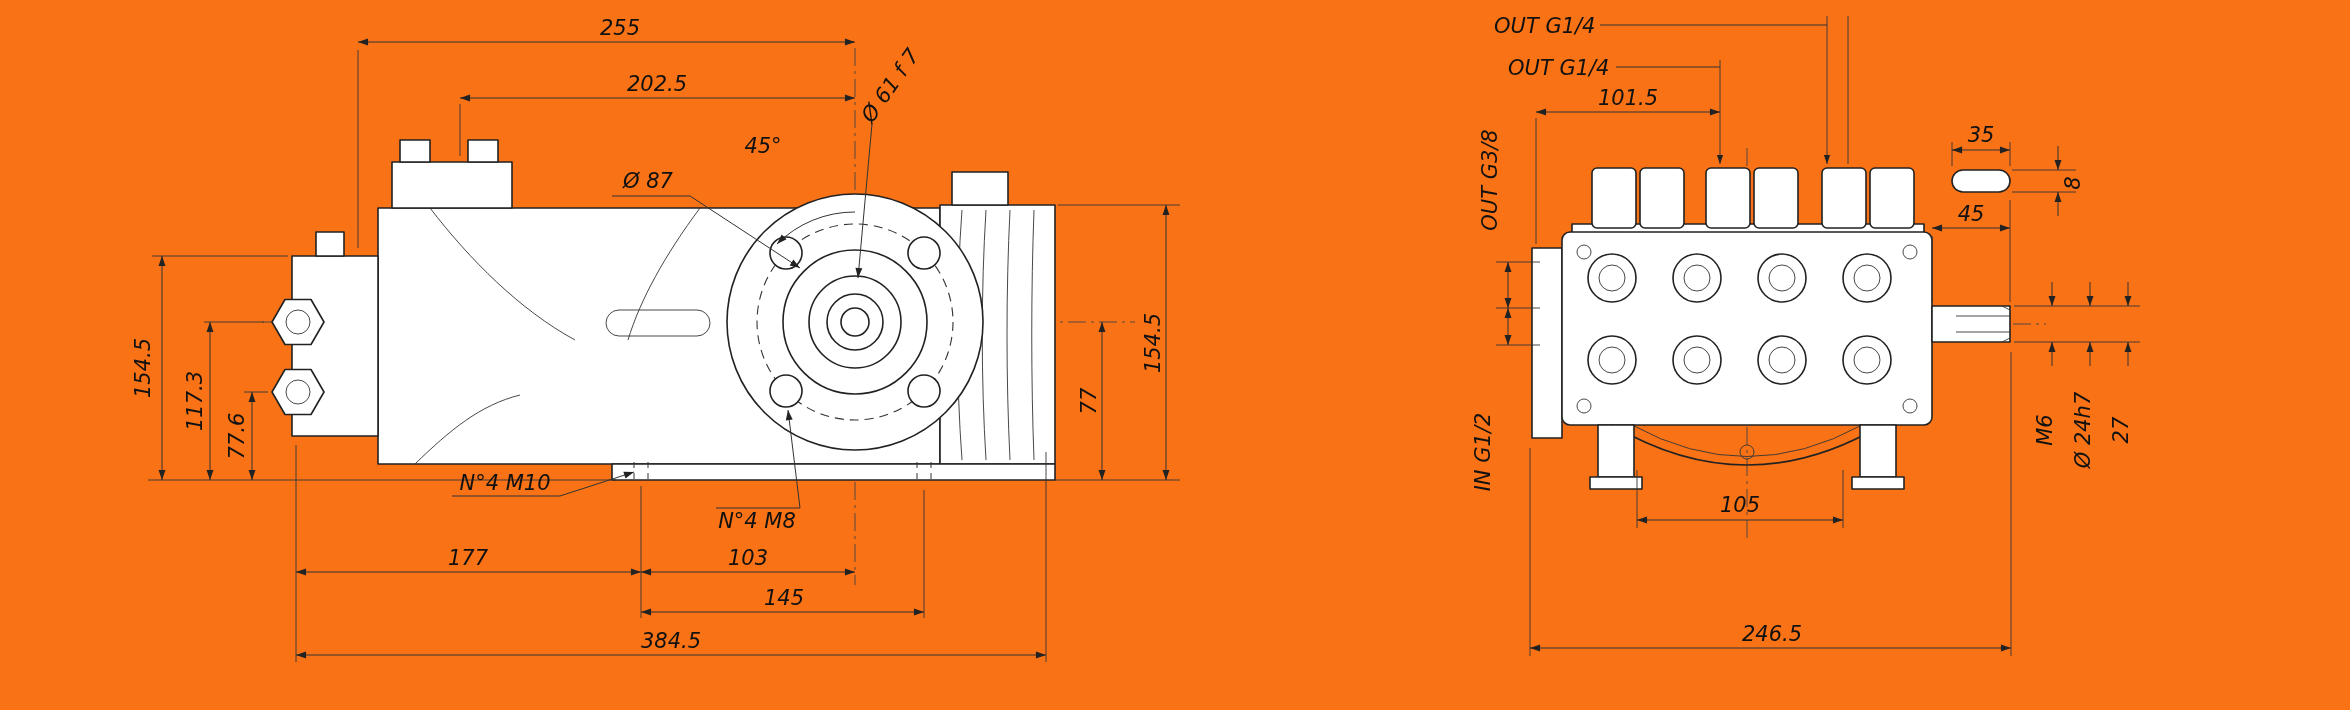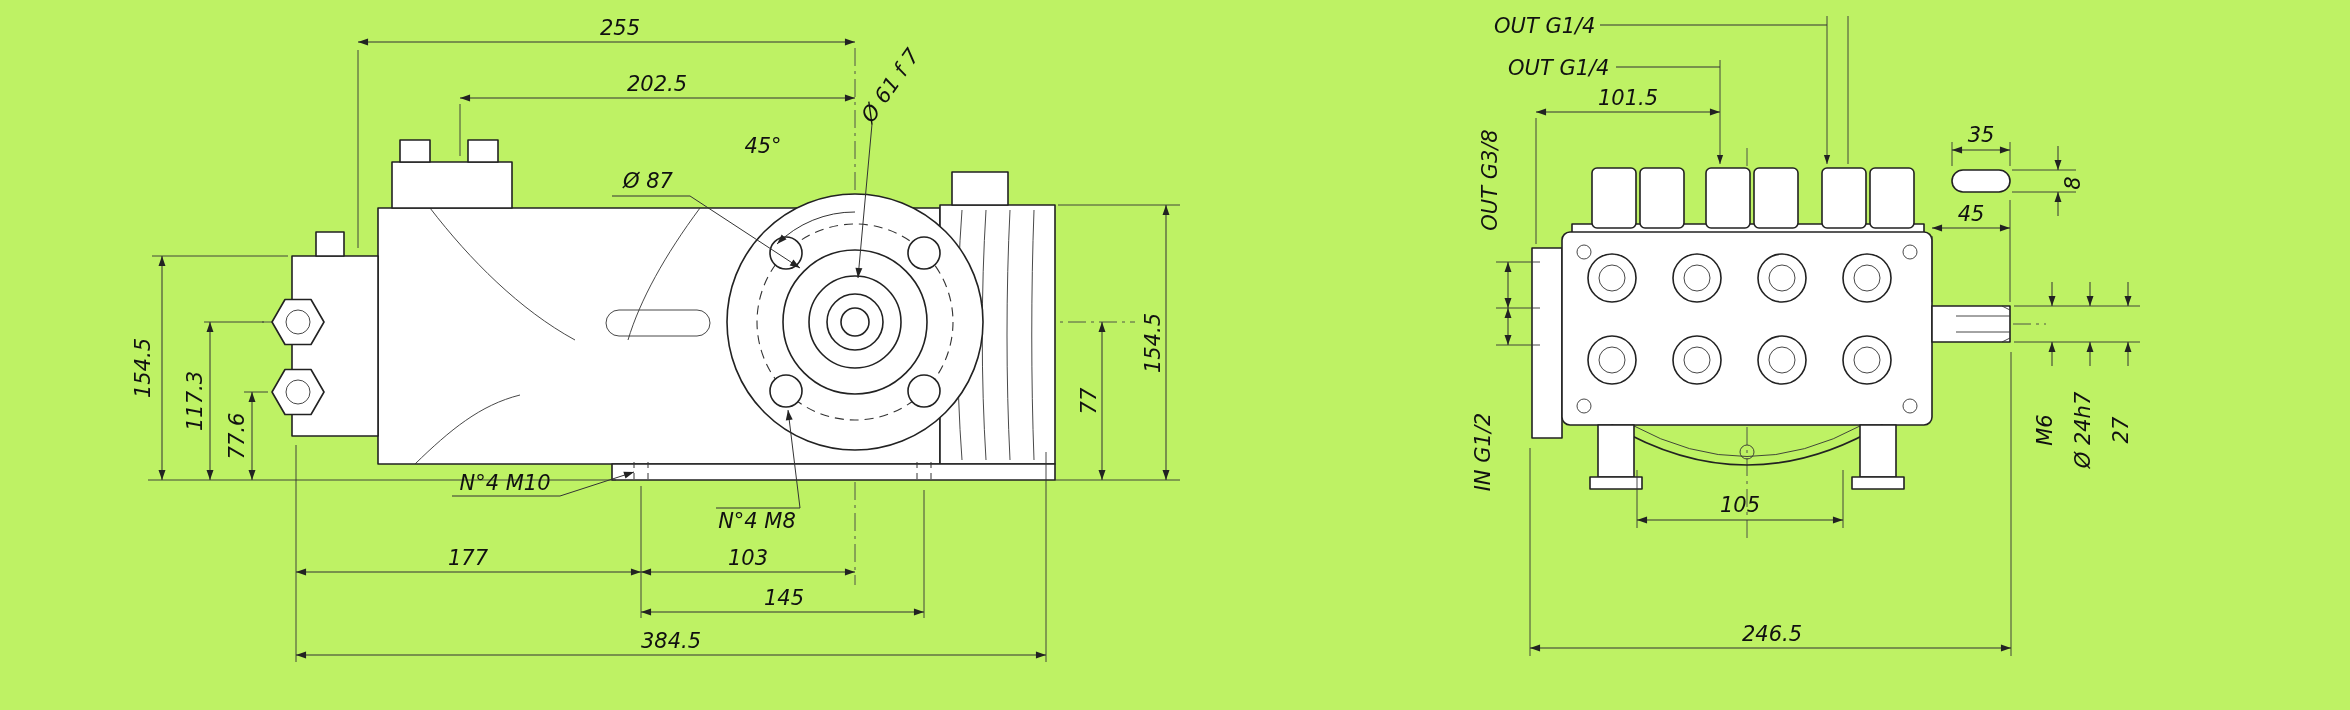--- a/index.html
+++ b/index.html
@@ -1,16 +1,16 @@
 <!DOCTYPE html>
 <html><head>
 <meta charset="utf-8">
 <style>
   html,body{margin:0;padding:0;background:#ffffff;}
-  .stage{position:relative;width:2350px;height:710px;background:#bef264;overflow:hidden;}
+  .stage{position:relative;width:2350px;height:710px;background:#f97316;overflow:hidden;}
   svg{display:block;}
   .part{fill:none;stroke:#222;stroke-width:1.6;stroke-linejoin:round;stroke-linecap:round;}
   .partfill{fill:#ffffff;stroke:#222;stroke-width:1.6;stroke-linejoin:round;}
   .thin{fill:none;stroke:#333;stroke-width:0.9;}
   .dim{fill:none;stroke:#333;stroke-width:1;}
   .ext{fill:none;stroke:#333;stroke-width:0.9;}
   .cl{fill:none;stroke:#444;stroke-width:0.9;stroke-dasharray:18 5 3 5;}
   .dash{fill:none;stroke:#333;stroke-width:1.1;stroke-dasharray:9 6;}
   .hdash{fill:none;stroke:#333;stroke-width:1;stroke-dasharray:6 5;}
   .dimtext{font:italic 21px "DejaVu Sans", sans-serif;fill:#111;}

